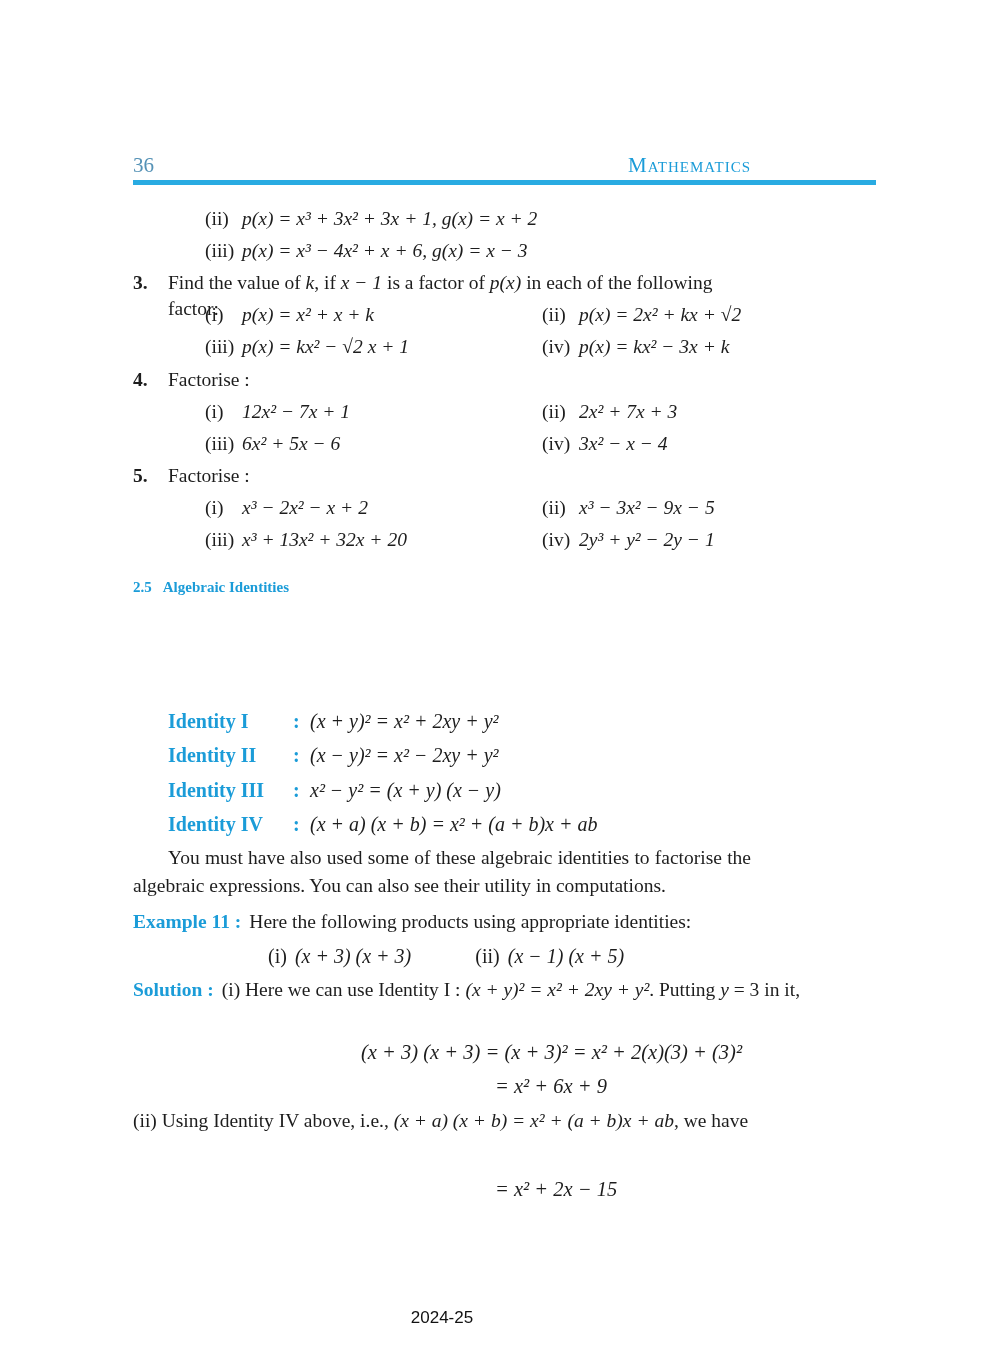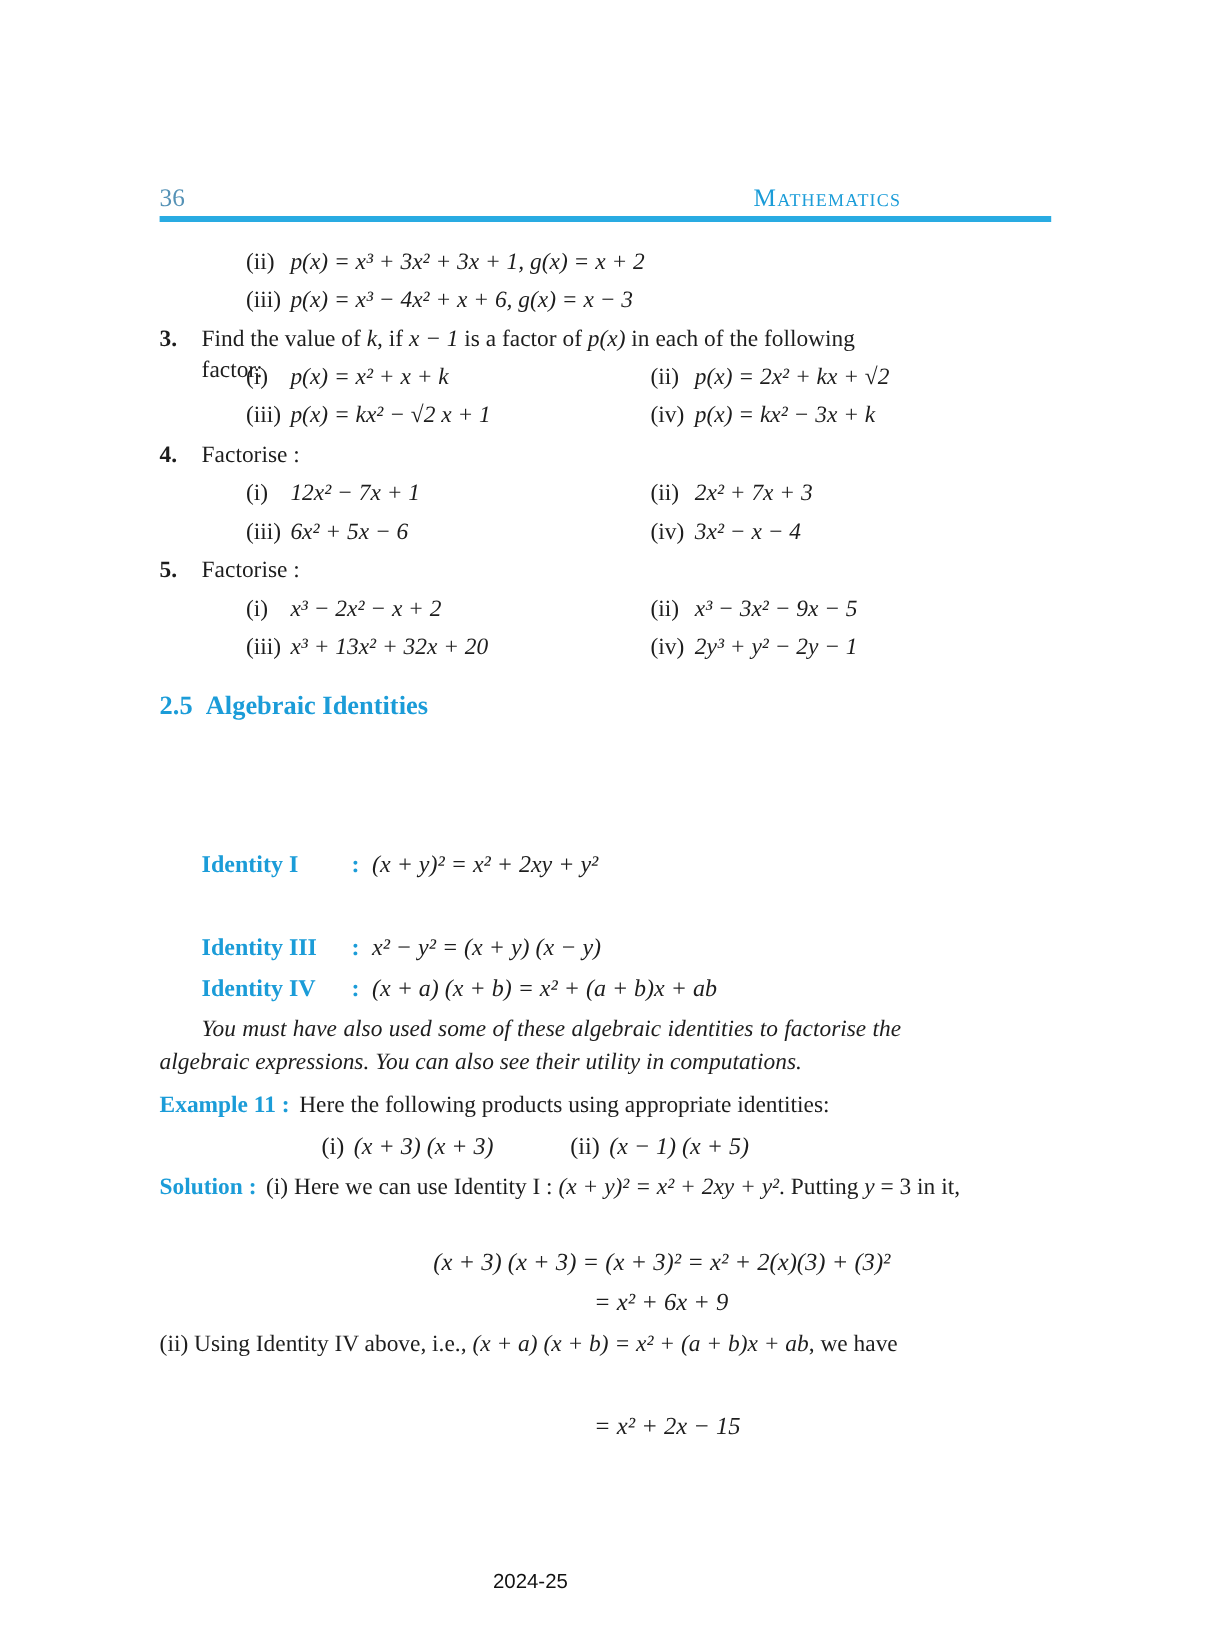--- a/index.html
+++ b/index.html
@@ -24,24 +24,24 @@
   .q-num{width:35px;font-weight:bold;flex:0 0 35px;}
   .q-text{}
   .item-pair{display:grid;grid-template-columns:337px auto;padding-left:72px;font-size:19.5px;line-height:26px;}
   .item-pair.single{grid-template-columns:auto;}
   .item{display:flex;}
   .i-label{flex:0 0 37px;min-width:37px;}
   .i-formula{font-style:italic;white-space:nowrap;}
   .rm{font-style:normal;}
   .it{font-style:italic;}
   
-  .heading{font-size:22px;font-weight:bold;color:var(--accent);line-height:27px;}
+  .heading{font-size:15px;font-weight:bold;color:var(--accent);line-height:27px;}
   .heading .gap{margin-left:11px;}
   .para{font-size:19.5px;line-height:27.5px;text-align:justify;}
-  .para.indent{text-indent:35px;font-style:italic;}
+  .para.indent{text-indent:35px;}
   .identity-row{padding-left:35px;font-size:20px;line-height:27px;white-space:nowrap;}
   .id-label{display:inline-block;width:125px;color:var(--accent);font-weight:bold;}
   .id-colon{display:inline-block;width:17px;color:var(--accent);font-weight:bold;}
   .id-formula{font-style:italic;}
   
   .accent-label{color:var(--accent);font-weight:bold;margin-right:8px;}
   .line{font-size:19.5px;line-height:27px;white-space:nowrap;}
   .example-parts{display:flex;padding-left:135px;gap:64px;font-size:20px;line-height:27px;}
   .part{display:flex;gap:8px;}
   .eq{font-size:20.5px;font-style:italic;white-space:nowrap;line-height:27px;}
@@ -148,20 +148,23 @@
     </div>
   </div>
 
   <div class="abs heading" style="top:560px">
     <span>2.5</span><span class="gap">Algebraic Identities</span>
   </div>
 
   <div class="abs identity-row" style="top:694px">
     <span class="id-label">Identity I</span><span class="id-colon">:</span><span class="id-formula">(x + y)² = x² + 2xy + y²</span>
   </div>
+  <div class="abs identity-row" style="top:728px">
+    <span class="id-label">Identity II</span><span class="id-colon">:</span><span class="id-formula">(x − y)² = x² − 2xy + y²</span>
+  </div>
   <div class="abs identity-row" style="top:797px">
     <span class="id-label">Identity IV</span><span class="id-colon">:</span><span class="id-formula">(x + a) (x + b) = x² + (a + b)x + ab</span>
   </div>
   <div class="abs identity-row" style="top:763px">
     <span class="id-label">Identity III</span><span class="id-colon">:</span><span class="id-formula">x² − y² = (x + y) (x − y)</span>
   </div>
 
   <div class="abs para indent" style="top:830px">You must have also used some of these algebraic identities to factorise the algebraic expressions. You can also see their utility in computations.</div>
 
   <div class="abs line" style="top:894px">

